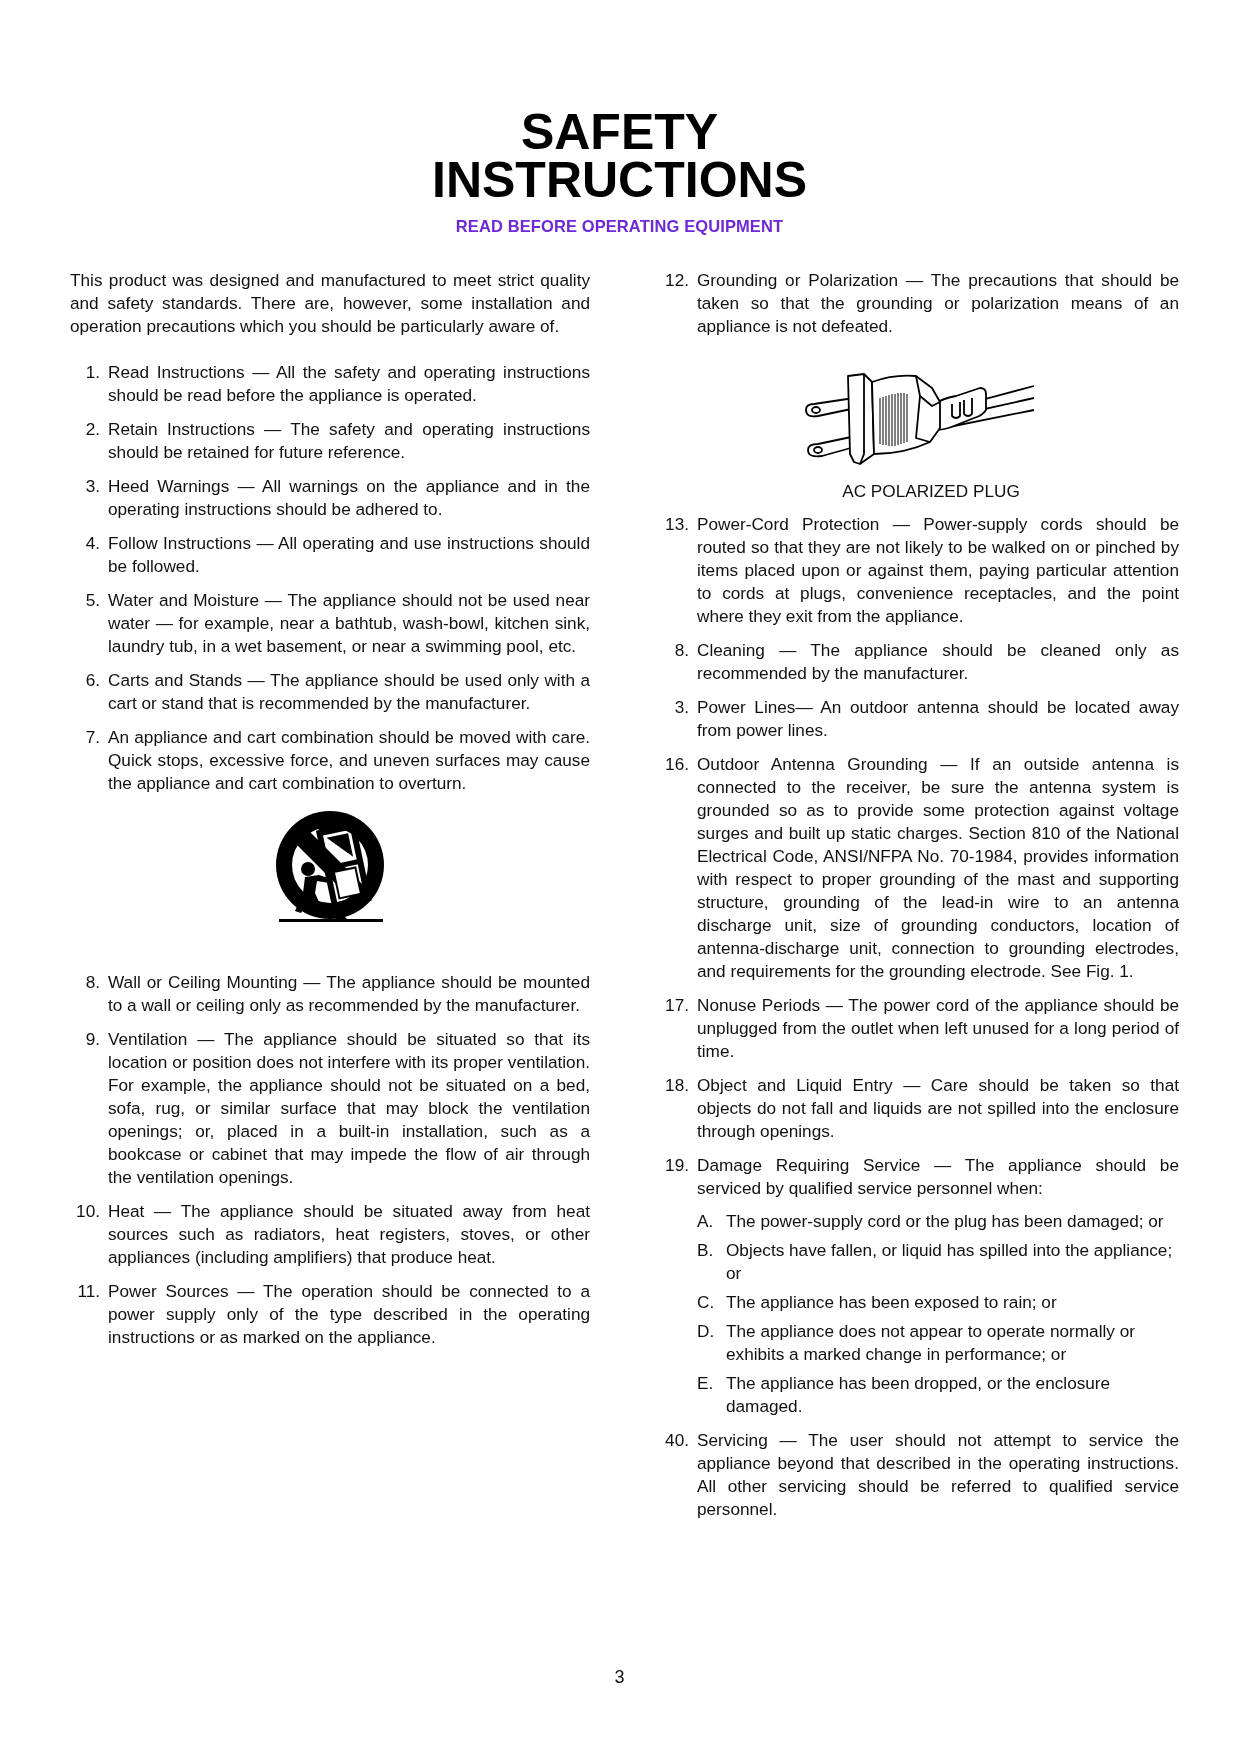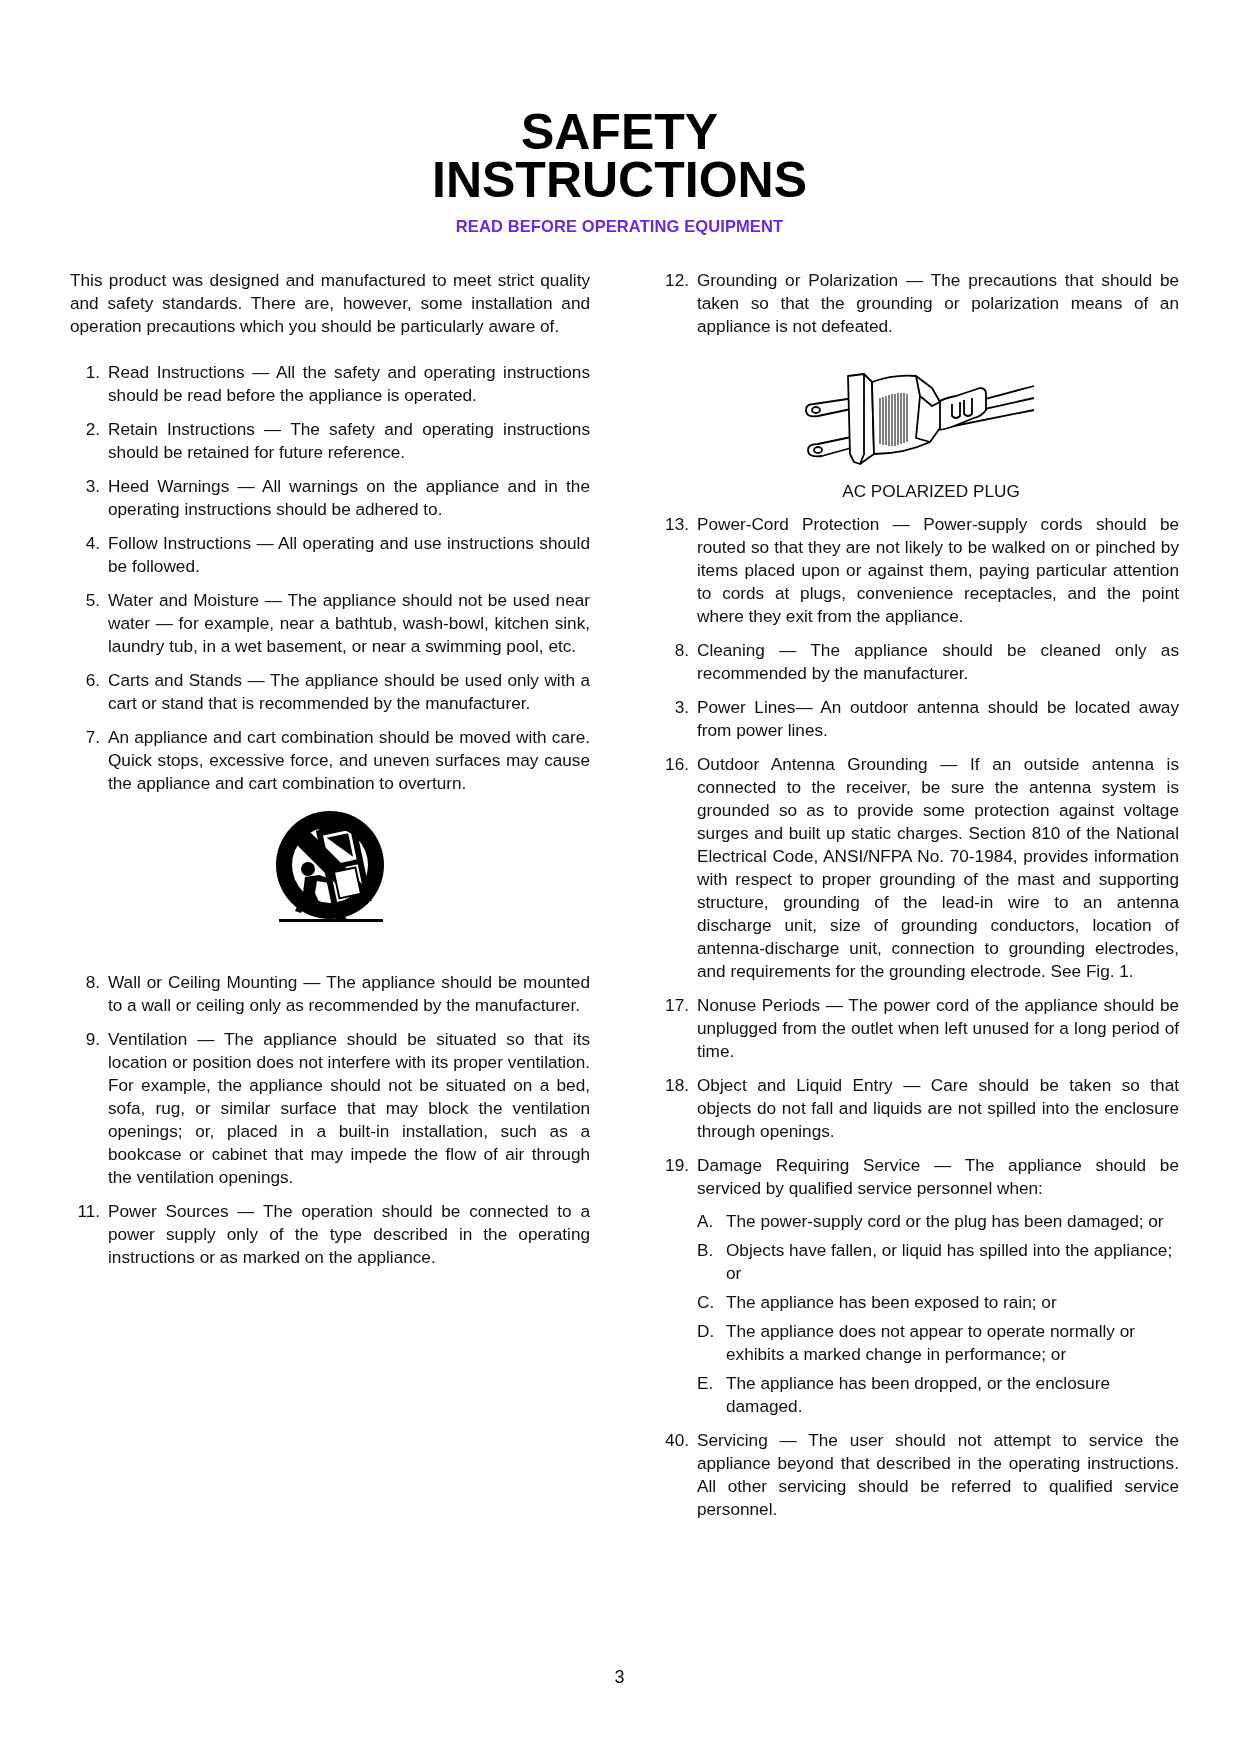--- a/index.html
+++ b/index.html
@@ -167,20 +167,24 @@
     </svg>
   </div>
 
   <div class="item">
     <span class="num">8.</span>
     <span>Wall or Ceiling Mounting — The appliance should be mounted to a wall or ceiling only as recommended by the manufacturer.</span>
   </div>
   <div class="item">
     <span class="num">9.</span>
     <span>Ventilation — The appliance should be situated so that its location or position does not interfere with its proper ventilation. For example, the appliance should not be situated on a bed, sofa, rug, or similar surface that may block the ventilation openings; or, placed in a built-in installation, such as a bookcase or cabinet that may impede the flow of air through the ventilation openings.</span>
+  </div>
+  <div class="item">
+    <span class="num">10.</span>
+    <span>Heat — The appliance should be situated away from heat sources such as radiators, heat registers, stoves, or other appliances (including amplifiers) that produce heat.</span>
   </div>
   <div class="item">
     <span class="num">11.</span>
     <span>Power Sources — The operation should be connected to a power supply only of the type described in the operating instructions or as marked on the appliance.</span>
   </div>
 </div>
 
 <div class="col col-right">
   <div class="item">
     <span class="num">12.</span>

